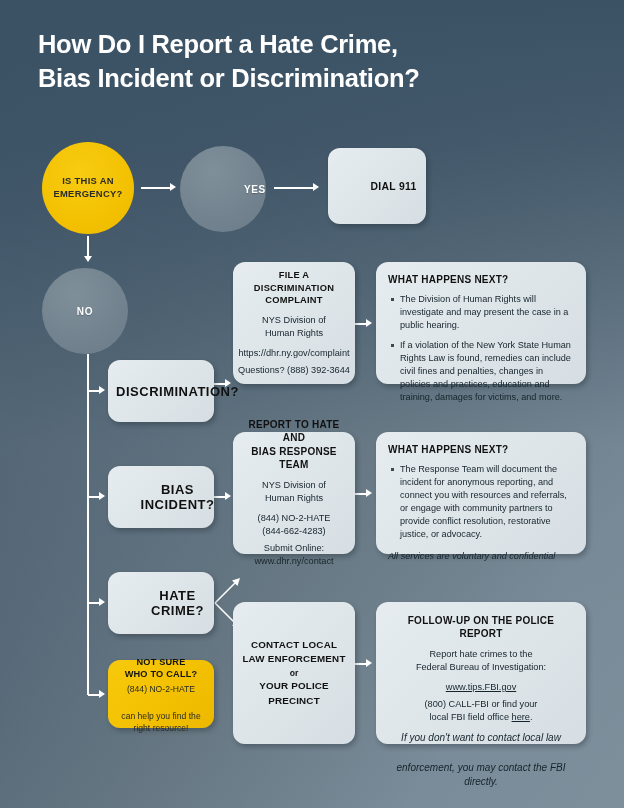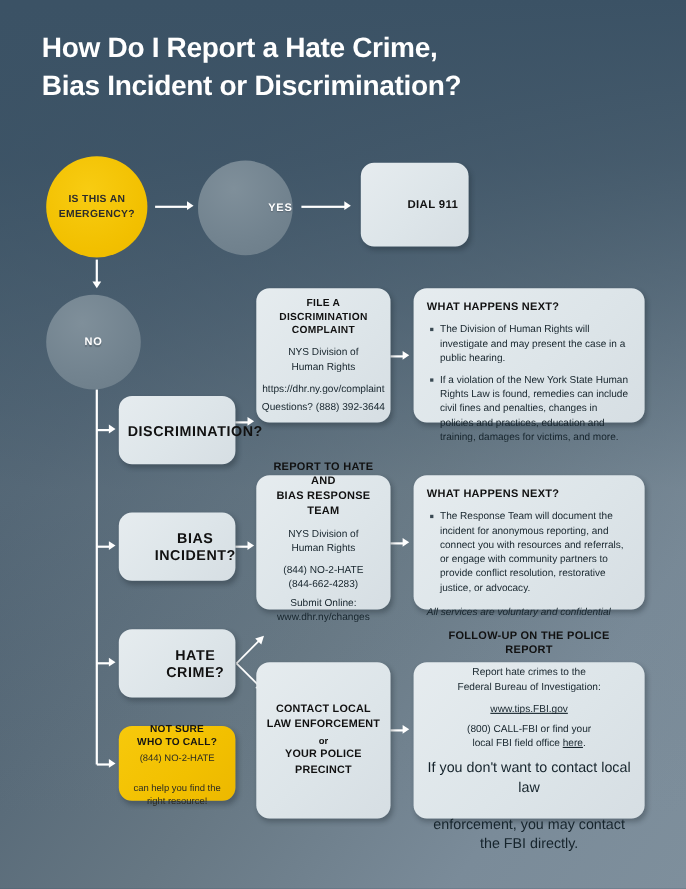--- a/index.html
+++ b/index.html
@@ -151,21 +151,21 @@
     align-items: stretch; justify-content: flex-start; text-align: left;
     padding: 11px 13px 10px 12px;
   }
   #outcome-bias-box {
     left: 376px; top: 432px; width: 210px; height: 122px;
     align-items: stretch; justify-content: flex-start; text-align: left;
     padding: 11px 13px 10px 12px;
   }
   #outcome-fbi-box {
     left: 376px; top: 602px; width: 210px; height: 142px;
-    align-items: center; justify-content: center; text-align: center;
+    align-items: center; justify-content: flex-start; text-align: center;
     padding: 12px 10px 10px;
   }
 
   ul.blist {
     margin: 7px 0 0 0;
     padding: 0 0 0 12px;
     list-style: none;
   }
   ul.blist li {
     position: relative;
@@ -183,21 +183,22 @@
     background: #3a4a53;
   }
   .note-italic {
     font-style: italic;
     font-size: 9.1px;
     line-height: 1.4;
     color: #16242c;
     margin-top: 9px;
   }
   #outcome-fbi-box .fbi-note {
-    font-size: 13px;
+    font-style: italic;
+    font-size: 10px;
     line-height: 1.38;
     color: #16242c;
     margin-top: 7px;
   }
   .ulink { text-decoration: underline; }
 
   
   .conn { position: absolute; }
   .hline, .vline {
     position: absolute;
@@ -350,21 +351,21 @@
   </div>
 
   <div id="report-team-box" class="node rbox lightbox">
     <span class="hdr hdr-lg">REPORT TO HATE AND</span>
     <span class="hdr hdr-lg">BIAS RESPONSE TEAM</span>
     <span class="body-t gap">NYS Division of</span>
     <span class="body-t">Human Rights</span>
     <span class="body-t gap">(844) NO-2-HATE</span>
     <span class="body-t">(844-662-4283)</span>
     <span class="body-t gap-s">Submit Online:</span>
-    <span class="body-t">www.dhr.ny/changes</span>
+    <span class="body-t">www.dhr.ny/contact</span>
   </div>
 
   <div id="contact-police-box" class="node rbox lightbox">
     <span class="cp-line">CONTACT LOCAL</span>
     <span class="cp-line">LAW ENFORCEMENT</span>
     <span class="cp-or">or</span>
     <span class="cp-line">YOUR POLICE</span>
     <span class="cp-line">PRECINCT</span>
   </div>
 

